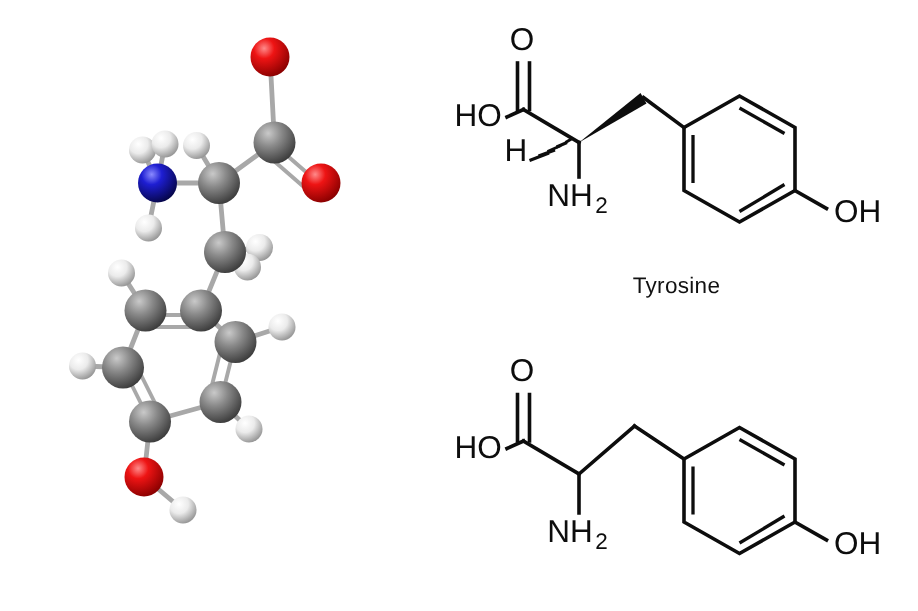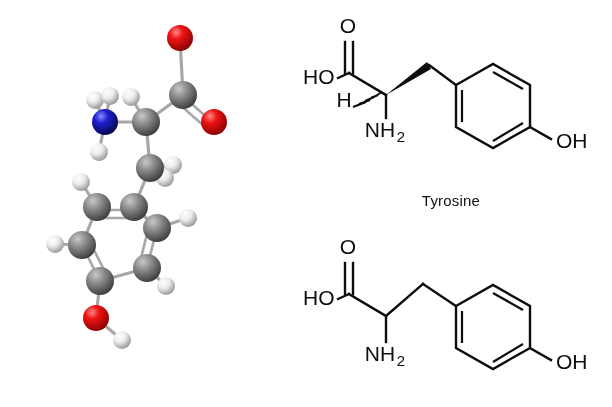--- a/index.html
+++ b/index.html
@@ -65,21 +65,21 @@
     fill: none;
     stroke-linecap: butt;
   }
   .wedge-solid { fill: #0d0d0d; stroke: none; }
   .hash { stroke: #0d0d0d; stroke-width: 2.0; stroke-linecap: butt; }
 
   
   #caption-tyrosine {
     position: absolute;
     left: 290px;
-    top: 192px;
+    top: 182px;
     width: 322px;
     text-align: center;
     font-family: "Liberation Sans", sans-serif;
     font-size: 15px;
     color: #111111;
     letter-spacing: 0.2px;
   }
 </style>
 </head>
 <body>

